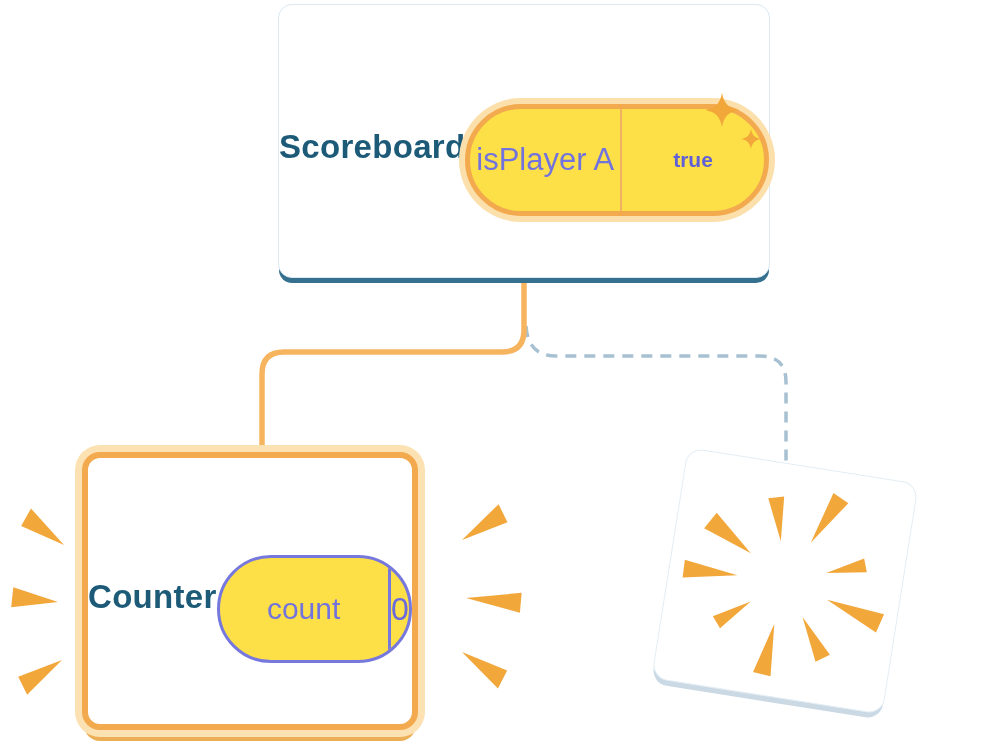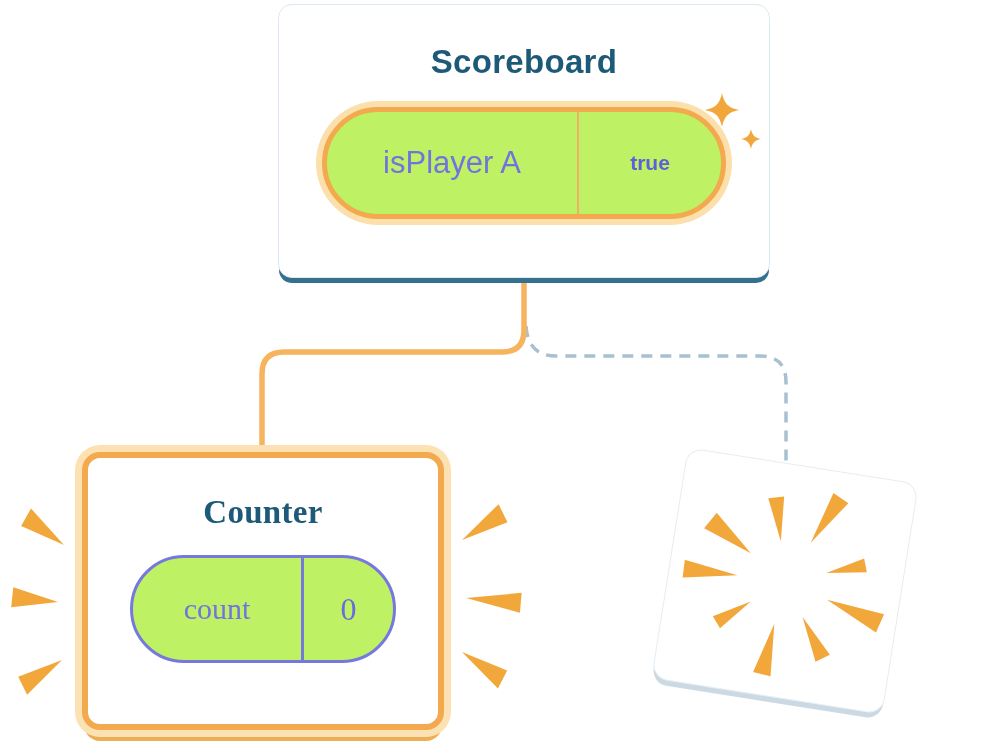--- a/index.html
+++ b/index.html
@@ -5,58 +5,58 @@
   html,body{margin:0;padding:0;background:#ffffff;}
   .canvas{
     position:relative;width:1008px;height:750px;overflow:hidden;
     background:#ffffff;font-family:"Liberation Sans",sans-serif;
   }
   svg.overlay{position:absolute;left:0;top:0;z-index:1;}
 
   
   .card{
     position:absolute;background:#ffffff;border-radius:14px;
-    display:flex;flex-direction:column;align-items:center;z-index:2;text-align:right;
+    display:flex;flex-direction:row;align-items:center;z-index:2;text-align:right;
   }
   .scoreboard-card{
     left:278px;top:4px;width:492px;height:274px;
     border:1px solid #dce9f2;
     box-shadow:0 6px 0 -1px #36708f;
     padding-top:38px;box-sizing:border-box;
   }
   .card-title{
     color:#1c5a77;font-size:33px;font-weight:700;letter-spacing:.3px;
   }
   .scoreboard-card .card-title{margin-bottom:26px;}
 
   
   .pill{
-    display:flex;align-items:stretch;background:#bef264;border-radius:70px;
+    display:flex;align-items:stretch;background:#fde047;border-radius:70px;
     overflow:hidden;box-sizing:border-box;
   }
   .state-pill{
     width:404px;height:112px;
     border:5px solid #f3a94e;
     box-shadow:0 0 0 6px #fbe0ac;
   }
   .pill-section{display:flex;align-items:center;justify-content:center;}
   .state-pill .pill-key{flex:1;color:#7373de;font-size:31px;}
   .state-pill .pill-divider{width:2px;background:#f2b063;}
   .state-pill .pill-value{width:142px;color:#5f5fd9;font-size:21px;font-weight:700;}
 
   .sparkle{position:absolute;z-index:3;}
   .sparkle-big{right:30px;top:88px;width:34px;height:34px;}
   .sparkle-small{right:8px;top:124px;width:20px;height:20px;}
 
   
   .counter-card{
-    left:82px;top:452px;width:362px;height:278px;
+    left:82px;top:452px;width:336px;height:278px;
     border:6px solid #f3a94e;border-radius:18px;
     box-shadow:0 0 0 7px #fce2b2, 0 13px 0 -2px #edaf55;
-    padding-top:36px;box-sizing:border-box;font-family:Liberation Serif, serif;
+    padding-top:36px;box-sizing:border-box;
   }
   .counter-card .card-title{margin-bottom:24px;}
   .count-pill{
     width:266px;height:108px;
     border:3px solid #7678dd;
   }
   .count-pill .pill-key{width:168px;color:#7373de;font-size:30px;}
   .count-pill .pill-divider{width:3px;background:#7678dd;}
   .count-pill .pill-value{flex:1;color:#6a6ade;font-size:32px;}
 

